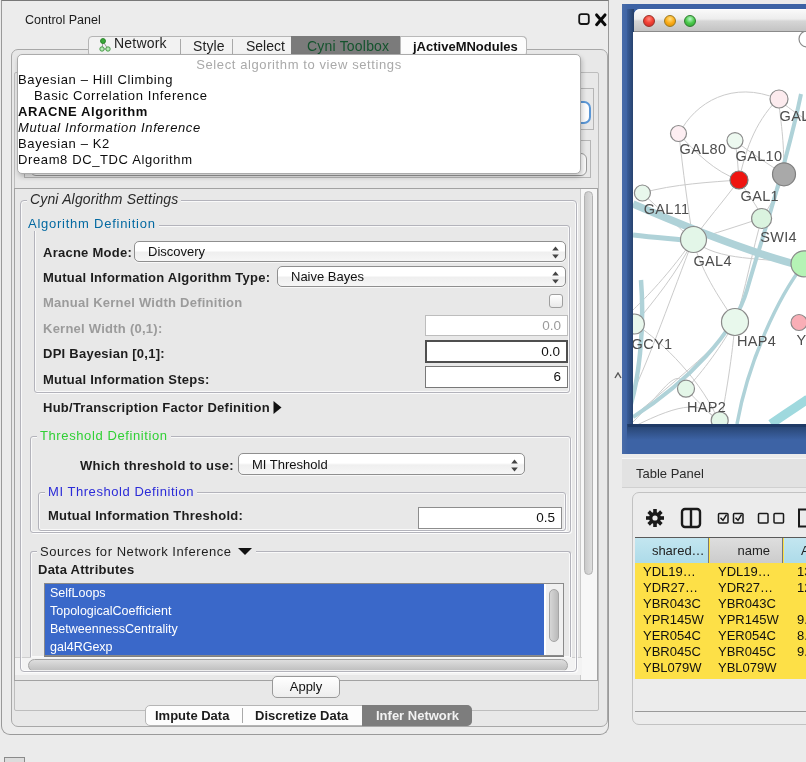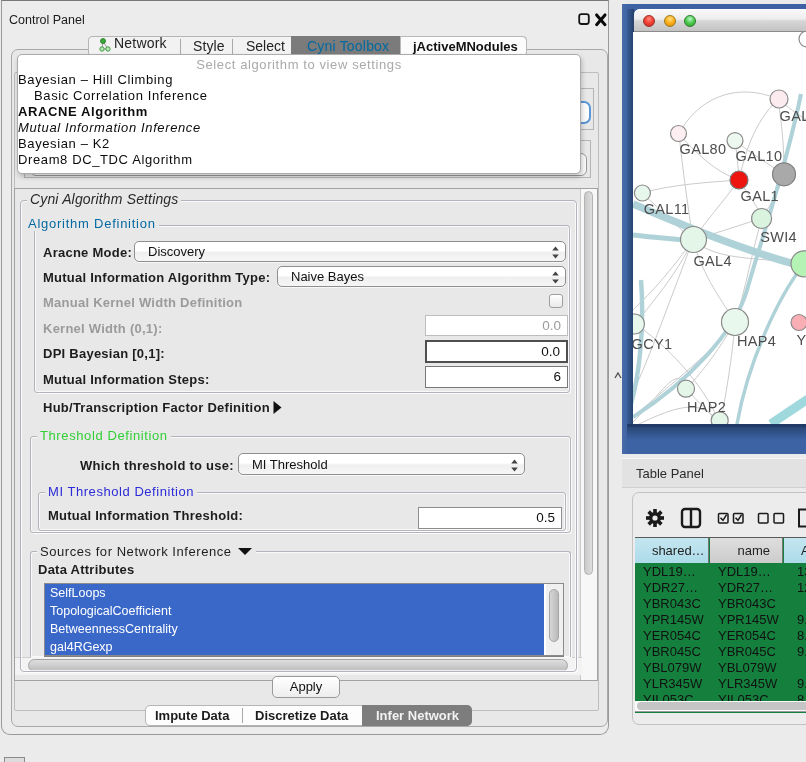--- a/index.html
+++ b/index.html
@@ -19,21 +19,21 @@
   .row span { position:absolute; top:0; white-space:nowrap; }
   .row span:nth-child(1) { left:8px; }
   .row span:nth-child(2) { left:83px; }
   .row span:nth-child(3) { left:162px; }
   .dd { left:18px; font-size:13px; letter-spacing:0.62px; color:#0c0c0c; }
 </style>
 </head>
 <body>
 
 <div class="abs" id="cpwin" style="left:1px;top:0;width:608px;height:735px;background:#ececec;border:1px solid #9a9a9a;border-top:1px solid #787878;border-radius:0 0 9px 9px;"></div>
-<div class="abs" style="left:9px;top:12.5px;font-size:12.5px;color:#1b1b1b;">Control Panel</div>
+<div class="abs" style="left:25px;top:12.5px;font-size:12.5px;color:#1b1b1b;">Control Panel</div>
 
 <svg class="abs" style="left:576px;top:11px" width="34" height="16" viewBox="0 0 34 16">
   <rect x="3.2" y="3.2" width="9.6" height="9.8" rx="2.2" fill="none" stroke="#161616" stroke-width="1.8"></rect>
   <path d="M20.6 3.9 L29 13.7 M29 3.9 L20.6 13.7" stroke="#0a0a0a" stroke-width="3" stroke-linecap="round"></path>
 </svg>
 
 <div class="abs" style="left:11px;top:49px;width:597px;height:678px;background:#e8e8e8;border:1px solid #a8a8a8;border-radius:7px;"></div>
 
 <div class="abs" style="left:14px;top:72px;width:585px;height:639px;border:1px solid #bdbdbd;border-radius:2px;"></div>
 
@@ -43,21 +43,21 @@
 <svg class="abs" style="left:99px;top:37px" width="12" height="16" viewBox="0 0 12 16">
   <path d="M4 4.5 L3 12 M4 4.5 L9 12 M3 12 L9 12" stroke="#9a9a9a" stroke-width="1"></path>
   <circle cx="4" cy="4" r="2.5" fill="#3aa83a" stroke="#1c7a1c" stroke-width="0.8"></circle>
   <circle cx="3" cy="12" r="2.2" fill="#b6e8b6" stroke="#2a8a2a" stroke-width="0.8"></circle>
   <circle cx="9" cy="12" r="2.2" fill="#b6e8b6" stroke="#2a8a2a" stroke-width="0.8"></circle>
 </svg>
 <div class="abs" style="left:114px;top:35px;font-size:14px;letter-spacing:0.2px;color:#222;">Network</div>
 <div class="abs" style="left:193px;top:37.5px;font-size:14px;letter-spacing:0.1px;color:#222;">Style</div>
 <div class="abs" style="left:246px;top:37.5px;font-size:14px;color:#222;">Select</div>
 <div class="abs" style="left:291px;top:35.5px;width:108.5px;height:21.5px;background:#7b7b7b;"></div>
-<div class="abs" style="left:307px;top:37.5px;font-size:14px;letter-spacing:0.2px;color:#0369a1;text-align:center;">Cyni Toolbox</div>
+<div class="abs" style="left:307px;top:37.5px;font-size:14px;letter-spacing:0.2px;color:#14532d;text-align:center;">Cyni Toolbox</div>
 <div class="abs" style="left:399.5px;top:35.5px;width:127px;height:21.5px;background:#fcfcfc;border:1px solid #b9b9b9;border-radius:0 5px 5px 0;"></div>
 <div class="abs b" style="left:413px;top:39px;font-size:13px;color:#111;">jActiveMNodules</div>
 
 <div class="abs" style="left:24px;top:88px;width:569.5px;height:41.5px;border:1px solid #b5b5b5;background:#e8e8e8;"></div>
 <div class="abs" style="left:34px;top:101px;width:557px;height:22.5px;border:2.5px solid #5b97d6;border-radius:7px;background:#fdfdfd;"></div>
 
 <div class="abs" style="left:24px;top:140px;width:566.5px;height:37.5px;border:1px solid #b5b5b5;background:#e8e8e8;"></div>
 <div class="abs" style="left:30px;top:153px;width:557px;height:23px;background:#fafafa;border:1px solid #9a9a9a;border-radius:6px;"></div>
 
 <div class="abs" style="left:14px;top:187.5px;width:583.5px;height:493.5px;background:#e8e8e8;border:1px solid #a2a2a2;"></div>
@@ -286,21 +286,21 @@
     <rect x="89.5" y="6.5" width="9.5" height="9.5" rx="1"></rect>
     <path d="M76.5 10.7 L79 13.3 L82.6 7.7" stroke-width="1.5"></path>
     <path d="M91.5 10.7 L94 13.3 L97.6 7.7" stroke-width="1.5"></path>
     <rect x="114.5" y="6.5" width="9.5" height="9.5" rx="1"></rect>
     <rect x="130" y="6.5" width="9.5" height="9.5" rx="1"></rect>
   </g>
 
   <path d="M155 2.5 L164 2.5 L169 7.5 L169 19.5 L155 19.5 Z M164 2.5 L164 7.5 L169 7.5" fill="none" stroke="#1a1a1a" stroke-width="2"></path>
 </svg>
 
-<div class="abs" id="tbl" style="left:635px;top:537px;width:171px;height:176px;overflow:hidden;background:#15803d;border-top:1.5px solid #5a5a5a;">
+<div class="abs" id="tbl" style="left:635px;top:537px;width:171px;height:142px;overflow:hidden;background:#fde047;border-top:1.5px solid #5a5a5a;">
   <div class="abs" style="left:0;top:0;width:73.5px;height:25px;background:linear-gradient(180deg,#c3e6f0,#addbe9);border-right:1px solid #777;text-align:center;font-size:13px;color:#222;line-height:25px;text-indent:14px;">shared…</div>
   <div class="abs" style="left:74.5px;top:0;width:73.5px;height:25px;background:linear-gradient(180deg,#dedede,#cccccc);border-right:1px solid #777;text-align:center;font-size:13px;color:#222;line-height:25px;text-indent:16px;">name</div>
   <div class="abs" style="left:149px;top:0;width:25px;height:25px;background:linear-gradient(180deg,#c3e6f0,#addbe9);font-size:13px;color:#222;line-height:25px;text-indent:17px;">A</div>
   <div class="row" style="top:26px">
       <span>YDL19…</span>
       <span>YDL19…</span>
       <span>13</span>
     </div>
   <div class="row" style="top:42px">
       <span>YDR27…</span>

